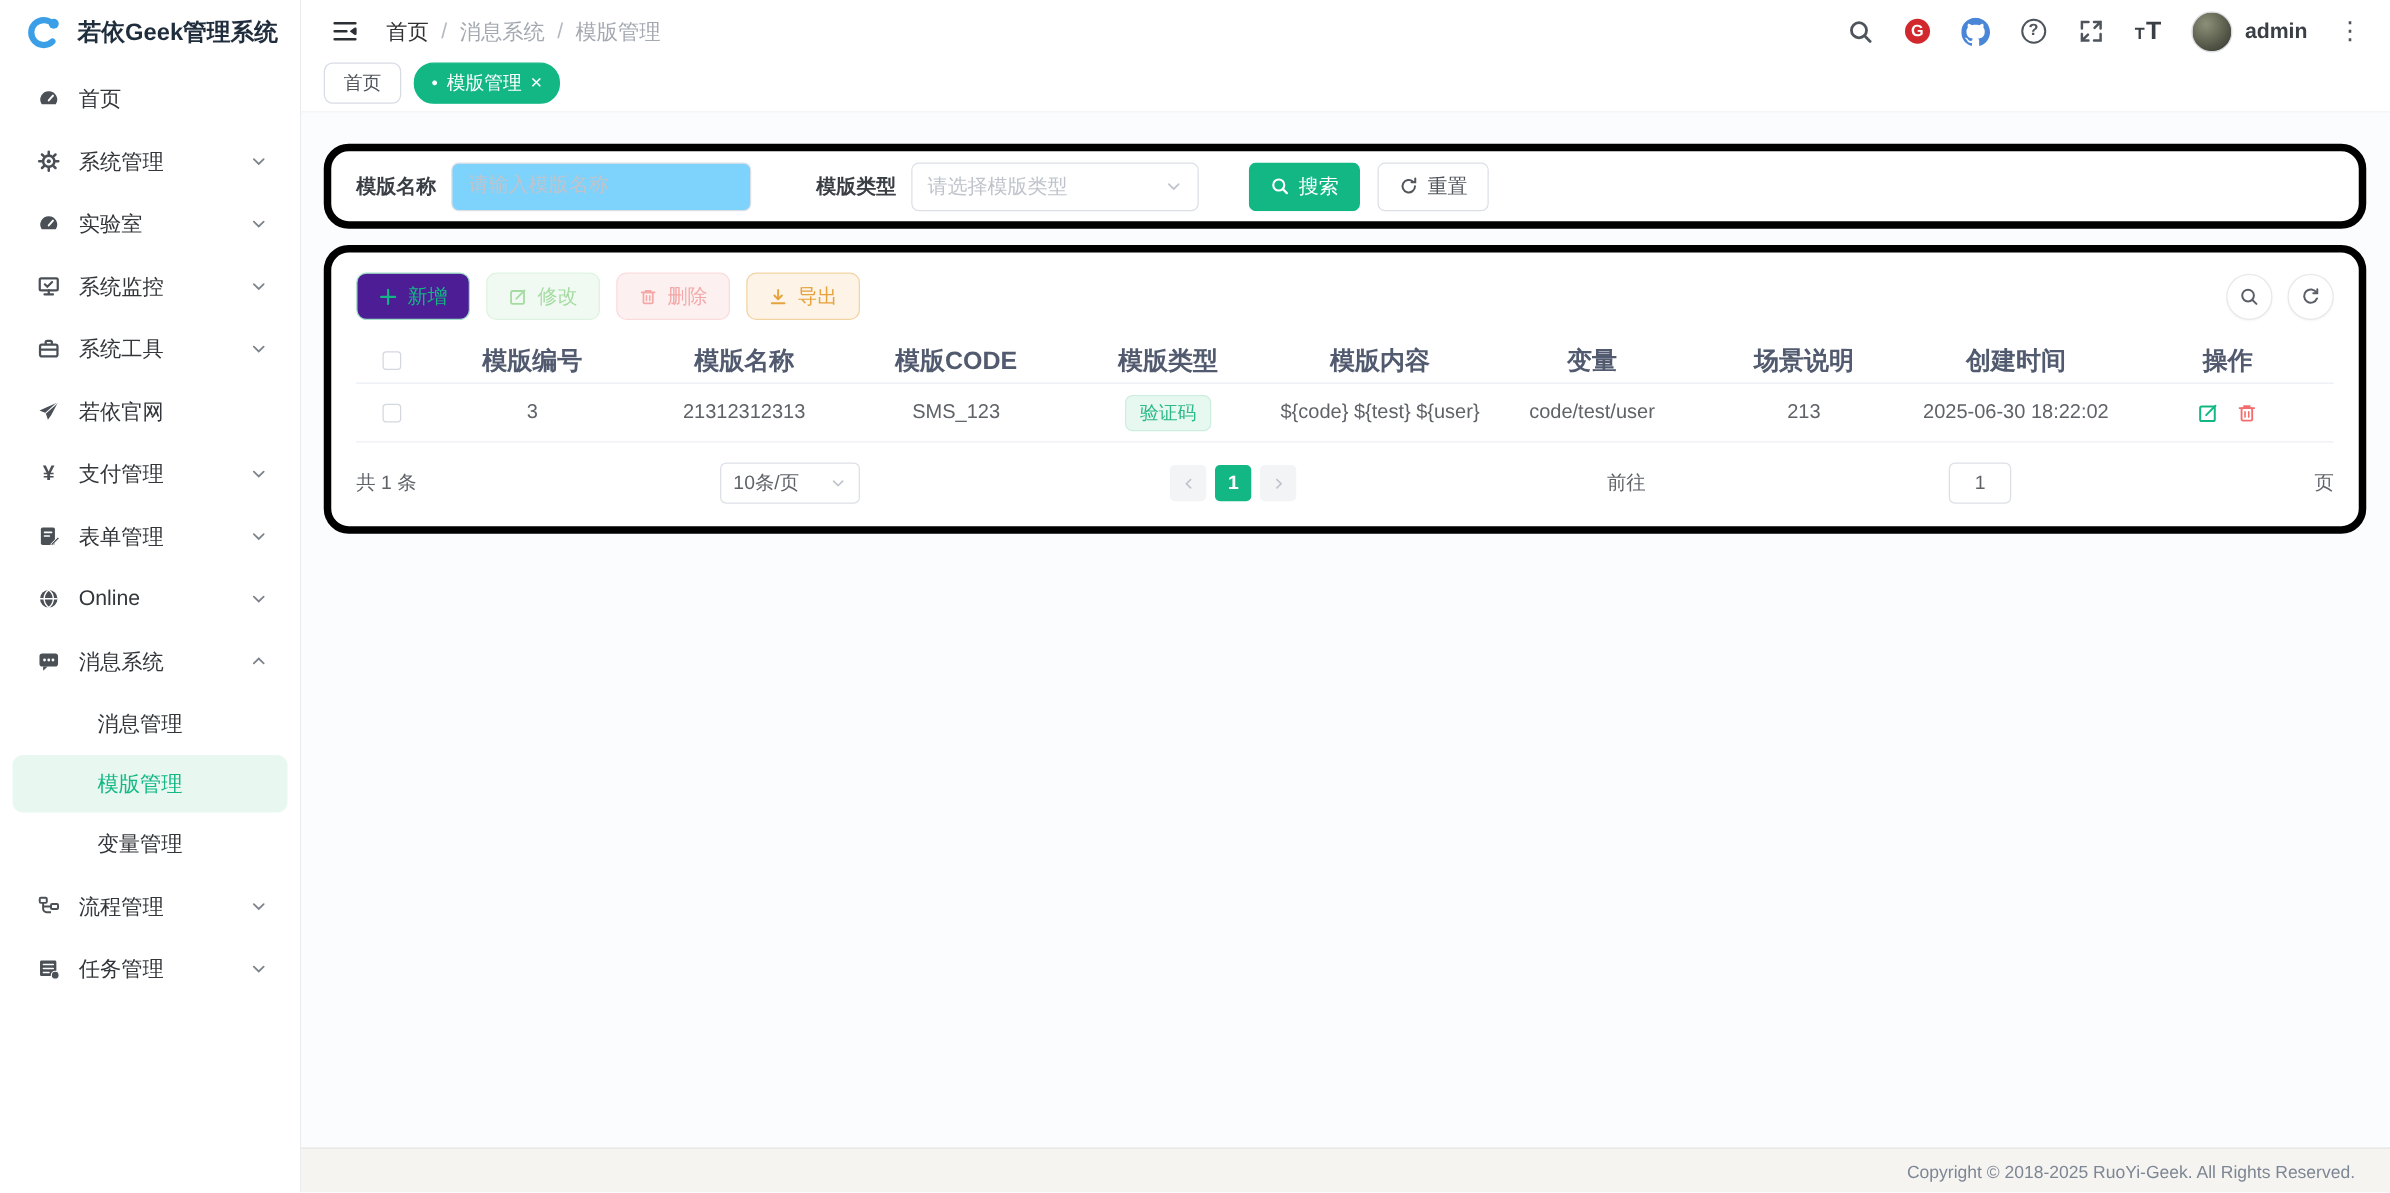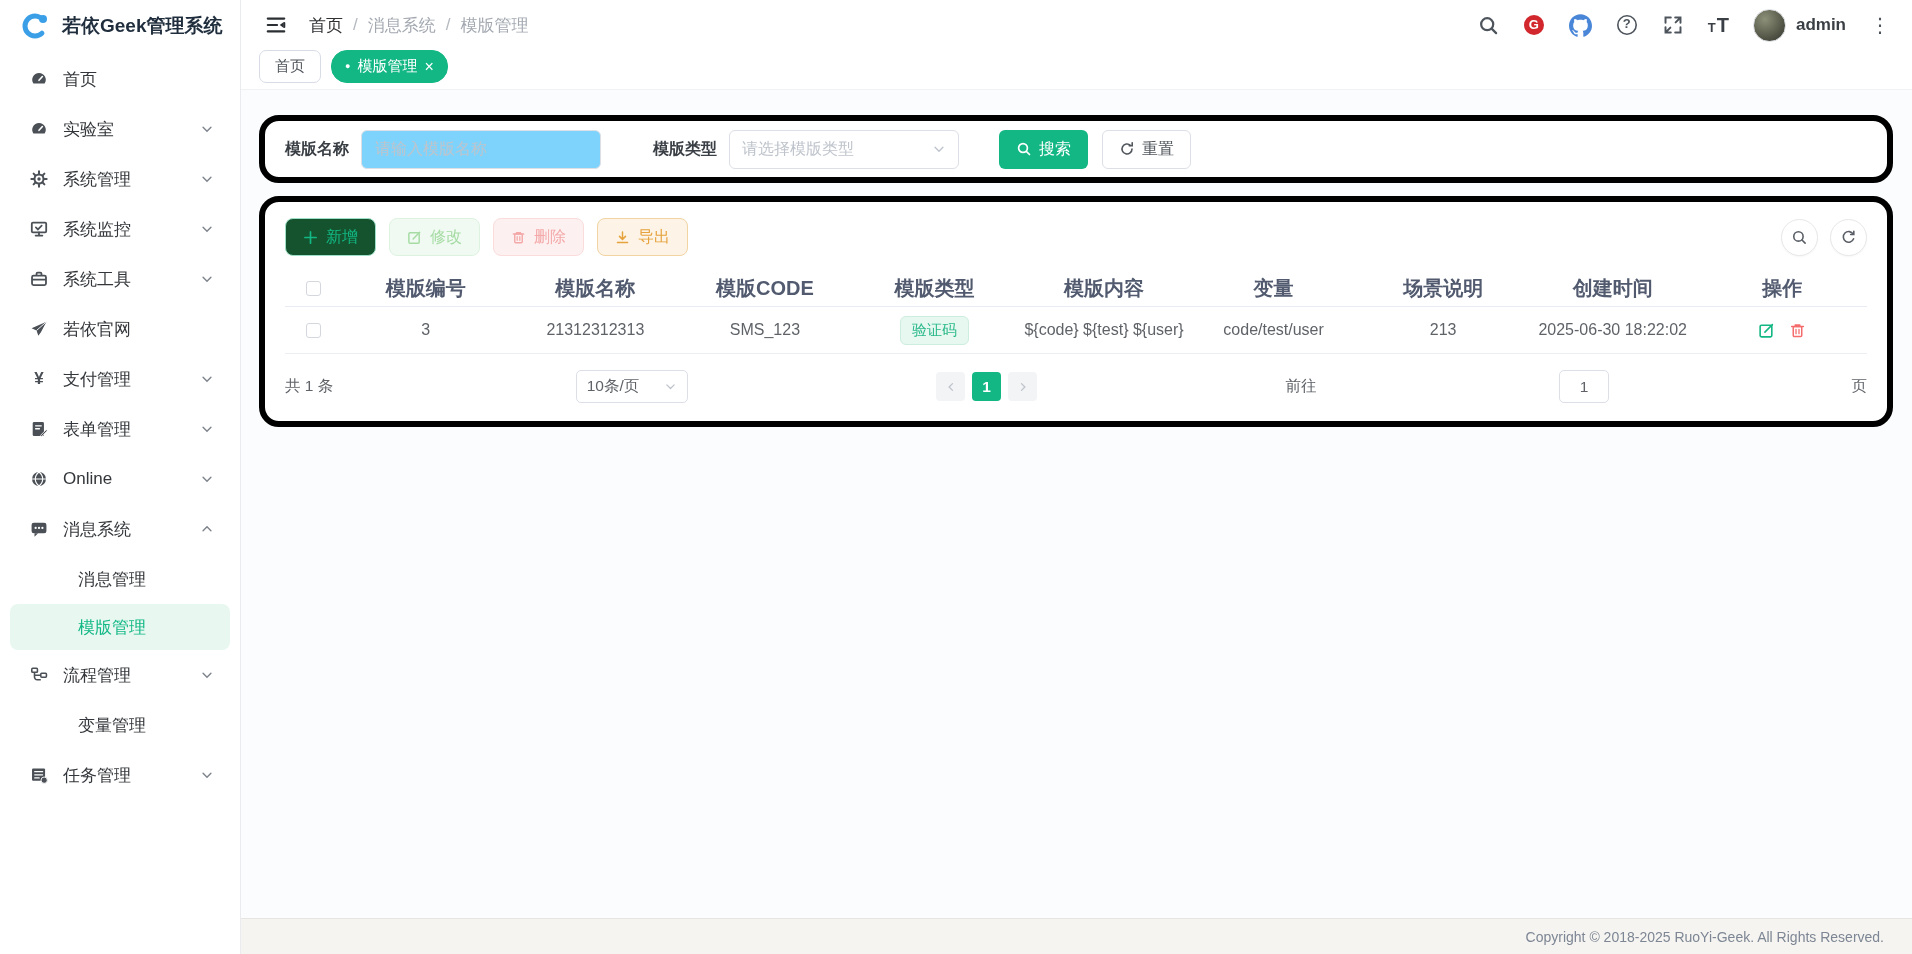--- a/index.html
+++ b/index.html
@@ -50,21 +50,21 @@
   .fake-select .ph { color:#bfc4cc; font-size:16px; }
   .gap24 { width:24px; }
   .btn { height:39px; border-radius:6px; display:inline-flex; align-items:center; justify-content:center; gap:7px; font-size:16px; cursor:pointer; border:1px solid transparent; padding:0 16px; }
   .btn-search { background:#12b784; color:#fff; margin-left:28px; }
   .btn-reset { background:#fff; color:#51565d; border-color:#dcdfe6; margin-left:2px; }
 
   
   .table-card { margin-top:13px; padding:16px 20px 18px; }
   .tc-toolbar { display:flex; align-items:center; gap:13px; }
   .obtn { height:38px; border-radius:8px; padding:0 17px; display:inline-flex; align-items:center; gap:8px; font-size:16px; cursor:pointer; }
-  .obtn-add { background:#14532d; border:1px solid #9fe0c8; color:#12b784; }
+  .obtn-add { background:#4c1d95; border:1px solid #9fe0c8; color:#12b784; }
   .obtn-edit { background:#f0faf2; border:1px solid #ddf3e0; color:#a6dca4; cursor:not-allowed; }
   .obtn-del { background:#fdf0f0; border:1px solid #fbdcdc; color:#f4a8a8; cursor:not-allowed; }
   .obtn-exp { background:#fdf4e7; border:1px solid #f2d3a2; color:#e6a23c; }
   .tc-right { margin-left:auto; display:flex; gap:12px; }
   .cir { width:37px; height:37px; border-radius:50%; border:1px solid #e8e8ea; background:#fff; display:flex; align-items:center; justify-content:center; color:#5a5e66; cursor:pointer; box-shadow:0 1px 2px rgba(0,0,0,.04); }
 
   .tbl { margin-top:14px; }
   .t-row { display:flex; align-items:center; }
   .t-head { height:37px; border-bottom:1px solid #e9edf3; }
   .t-head .t-cell { font-weight:bold; color:#515a6e; font-size:20px; }
@@ -107,45 +107,45 @@
       <div class="mi">
         <svg class="ic" width="18" height="18" viewBox="0 0 16 16">
           <path d="M8 2.6a6 6 0 0 0-5 9.3h10a6 6 0 0 0-5-9.3z" fill="#4b5057"></path>
           <path d="M8 9.2l3-3.4" stroke="#fff" stroke-width="1.4" stroke-linecap="round"></path>
         </svg>
         <span class="lbl">首页</span>
       </div>
 
       <div class="mi">
         <svg class="ic" width="18" height="18" viewBox="0 0 16 16">
-          <path d="M8 2.6a6 6 0 0 0-5 9.3h10a6 6 0 0 0-5-9.3z" fill="#4b5057"></path>
-          <path d="M8 9.2l3-3.4" stroke="#fff" stroke-width="1.4" stroke-linecap="round"></path>
-        </svg>
-        <span class="lbl">实验室</span>
-        <svg class="chev" width="14" height="14" viewBox="0 0 16 16">
-            <path d="M3.5 6l4.5 4.5L12.5 6" fill="none" stroke="currentColor" stroke-width="1.6" stroke-linecap="round"></path>
-          </svg>
-      </div>
-
-      <div class="mi">
-        <svg class="ic" width="18" height="18" viewBox="0 0 16 16">
           <circle cx="8" cy="8" r="4" fill="none" stroke="#4b5057" stroke-width="1.8"></circle>
           <g stroke="#4b5057" stroke-width="1.8" stroke-linecap="round">
             <path d="M8 1.2v2M8 12.8v2M1.2 8h2M12.8 8h2M3.2 3.2l1.4 1.4M11.4 11.4l1.4 1.4M12.8 3.2l-1.4 1.4M4.6 11.4l-1.4 1.4"></path>
           </g>
           <circle cx="8" cy="8" r="1.5" fill="#4b5057"></circle>
         </svg>
         <span class="lbl">系统管理</span>
         <svg class="chev" width="14" height="14" viewBox="0 0 16 16">
             <path d="M3.5 6l4.5 4.5L12.5 6" fill="none" stroke="currentColor" stroke-width="1.6" stroke-linecap="round"></path>
           </svg>
       </div>
 
       <div class="mi">
         <svg class="ic" width="18" height="18" viewBox="0 0 16 16">
+          <path d="M8 2.6a6 6 0 0 0-5 9.3h10a6 6 0 0 0-5-9.3z" fill="#4b5057"></path>
+          <path d="M8 9.2l3-3.4" stroke="#fff" stroke-width="1.4" stroke-linecap="round"></path>
+        </svg>
+        <span class="lbl">实验室</span>
+        <svg class="chev" width="14" height="14" viewBox="0 0 16 16">
+            <path d="M3.5 6l4.5 4.5L12.5 6" fill="none" stroke="currentColor" stroke-width="1.6" stroke-linecap="round"></path>
+          </svg>
+      </div>
+
+      <div class="mi">
+        <svg class="ic" width="18" height="18" viewBox="0 0 16 16">
           <rect x="1.6" y="2.4" width="12.8" height="8.6" rx="1" fill="none" stroke="#4b5057" stroke-width="1.6"></rect>
           <path d="M5.2 6.6l1.8 1.8 3.4-3.4" fill="none" stroke="#4b5057" stroke-width="1.5" stroke-linecap="round"></path>
           <path d="M8 11v2.2M5 13.8h6" stroke="#4b5057" stroke-width="1.6" stroke-linecap="round"></path>
         </svg>
         <span class="lbl">系统监控</span>
         <svg class="chev" width="14" height="14" viewBox="0 0 16 16">
             <path d="M3.5 6l4.5 4.5L12.5 6" fill="none" stroke="currentColor" stroke-width="1.6" stroke-linecap="round"></path>
           </svg>
       </div>
 
@@ -214,34 +214,34 @@
       </div>
 
       <div class="mi sub">
         <span class="lbl">消息管理</span>
       </div>
 
       <div class="mi sub active">
         <span class="lbl">模版管理</span>
       </div>
 
+      <div class="mi sub">
+        <span class="lbl">变量管理</span>
+      </div>
+
       <div class="mi">
         <svg class="ic" width="18" height="18" viewBox="0 0 16 16">
           <rect x="1.6" y="2" width="5" height="3.6" rx="0.8" fill="none" stroke="#4b5057" stroke-width="1.4"></rect>
           <rect x="9.6" y="6.4" width="5" height="3.6" rx="0.8" fill="none" stroke="#4b5057" stroke-width="1.4"></rect>
           <path d="M4 5.6v4.2a2.4 2.4 0 0 0 2.4 2.4h3.2M4 8.2h5.6" fill="none" stroke="#4b5057" stroke-width="1.4"></path>
         </svg>
         <span class="lbl">流程管理</span>
         <svg class="chev" width="14" height="14" viewBox="0 0 16 16">
             <path d="M3.5 6l4.5 4.5L12.5 6" fill="none" stroke="currentColor" stroke-width="1.6" stroke-linecap="round"></path>
           </svg>
-      </div>
-
-      <div class="mi sub">
-        <span class="lbl">变量管理</span>
       </div>
 
       <div class="mi">
         <svg class="ic" width="18" height="18" viewBox="0 0 16 16">
           <rect x="1.8" y="2.2" width="11.6" height="11" rx="1" fill="#4b5057"></rect>
           <path d="M4.2 5h7M4.2 7.8h7M4.2 10.6h4" stroke="#fff" stroke-width="1.1" stroke-linecap="round"></path>
           <circle cx="12.6" cy="12.6" r="2.8" fill="#4b5057" stroke="#fff" stroke-width="0.8"></circle>
         </svg>
         <span class="lbl">任务管理</span>
         <svg class="chev" width="14" height="14" viewBox="0 0 16 16">

